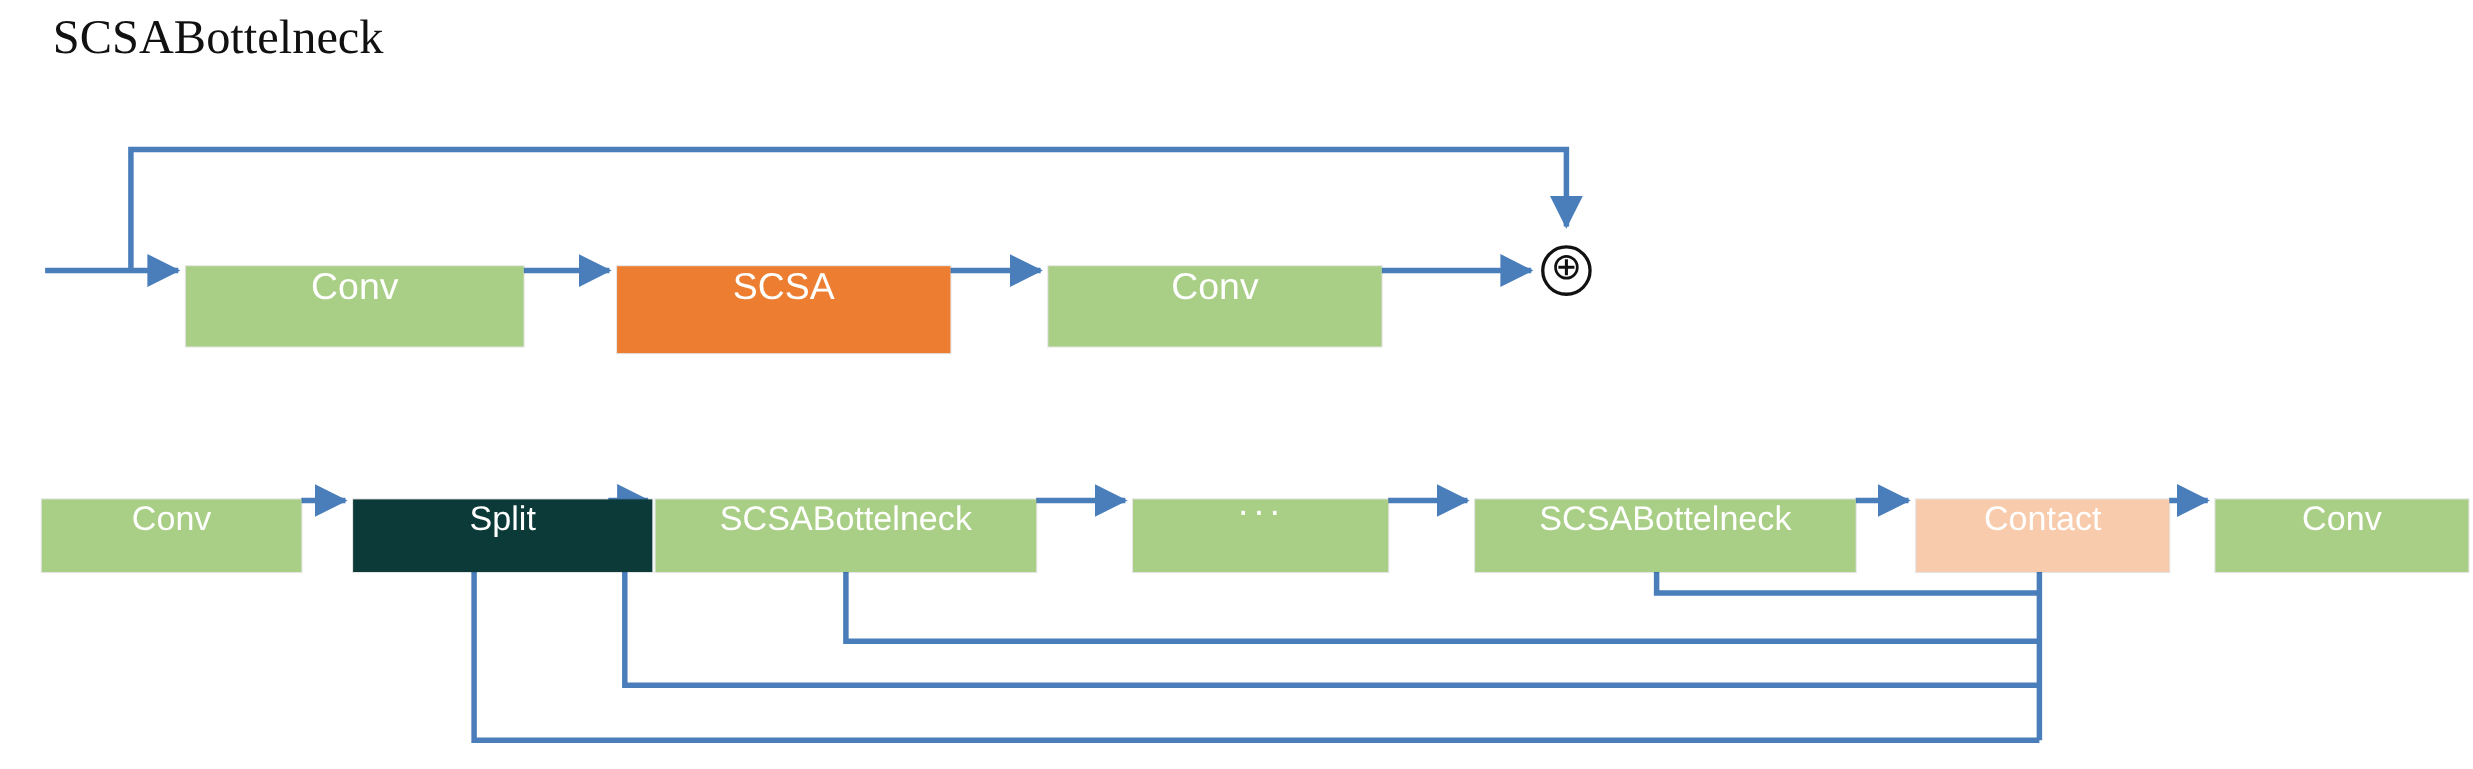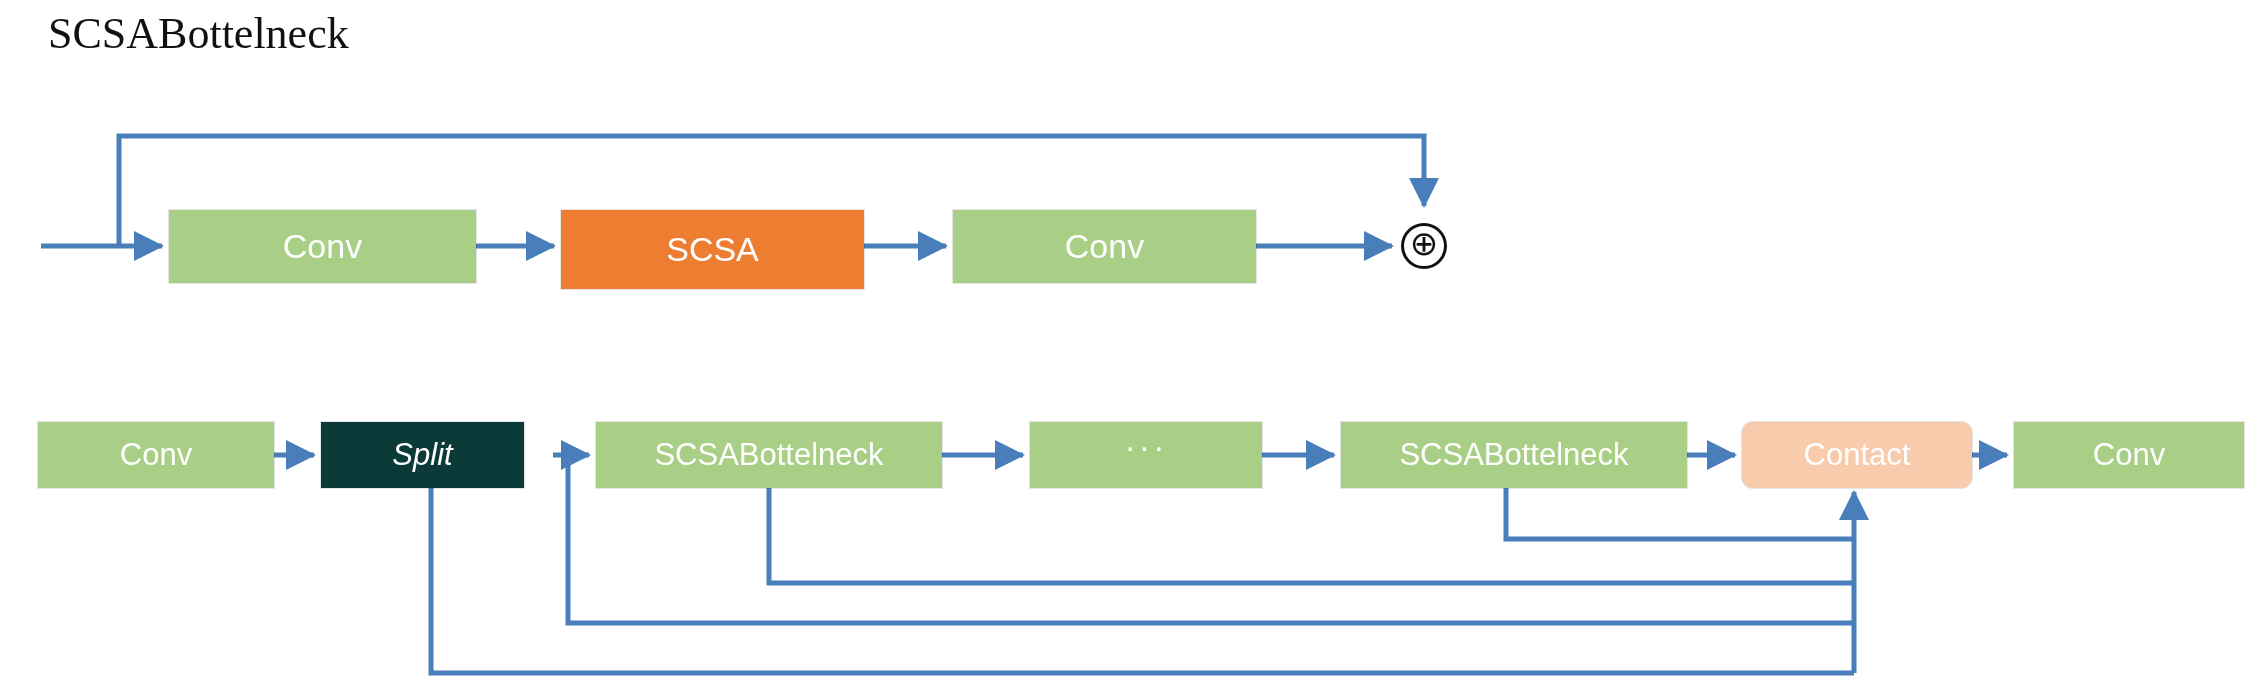--- a/index.html
+++ b/index.html
@@ -11,24 +11,25 @@
   #title{
     position:absolute;left:32px;top:8px;
     font-family:"Liberation Serif", serif;
     font-size:44px;line-height:52px;color:#111111;
     letter-spacing:0px;white-space:nowrap;
   }
 
   svg#wires{position:absolute;left:0;top:0;width:2248px;height:699px;}
 
   .node{
-    position:absolute;display:flex;align-items:center;justify-content:center;
+    position:absolute;display:flex;justify-content:center;
     box-sizing:border-box;color:#ffffff;white-space:nowrap;
     font-family:"Liberation Sans", sans-serif;
     box-shadow:0 0 0 1px rgba(0,0,0,0.10);
+    margin-top:32px;
   }
   .node span{pointer-events:none;}
 </style>
 </head>
 <body>
 
 <div id="stage">
 
   <div id="title">SCSABottelneck</div>
 
@@ -91,37 +92,37 @@
               border:3px solid #111111;border-radius:50%;box-sizing:border-box;
               display:flex;align-items:center;justify-content:center;
               color:#111111;font-size:34px;line-height:1;background:#ffffff;">
     <span style="position:relative;top:-3px;">⊕</span>
   </div>
 
   <div class="node" style="left:22px;top:422px;width:236px;height:66px;background:#a9cf86;font-size:31px;">
     <span>Conv</span>
   </div>
 
-  <div class="node" style="left:305px;top:422px;width:203px;height:66px;background:#0b3a38;font-size:31px;font-style:italic;">
+  <div class="node" style="left:305px;top:422px;width:272px;height:66px;background:#0b3a38;font-size:31px;">
     <span>Split</span>
   </div>
 
   <div class="node" style="left:580px;top:422px;width:346px;height:66px;background:#a9cf86;font-size:31px;">
     <span>SCSABottelneck</span>
   </div>
 
   <div class="node" style="left:1014px;top:422px;width:232px;height:66px;background:#a9cf86;font-size:34px;letter-spacing:3px;">
     <span style="position:relative;top:-9px;">···</span>
   </div>
 
   <div class="node" style="left:1325px;top:422px;width:346px;height:66px;background:#a9cf86;font-size:31px;">
     <span>SCSABottelneck</span>
   </div>
 
-  <div class="node" style="left:1726px;top:422px;width:230px;height:66px;background:#f8cbad;font-size:31px;border-radius:11px;">
+  <div class="node" style="left:1726px;top:422px;width:230px;height:66px;background:#f8cbad;font-size:31px;">
     <span>Contact</span>
   </div>
 
   <div class="node" style="left:1998px;top:422px;width:230px;height:66px;background:#a9cf86;font-size:31px;">
     <span>Conv</span>
   </div>
 
 </div>
 
 </body></html>

